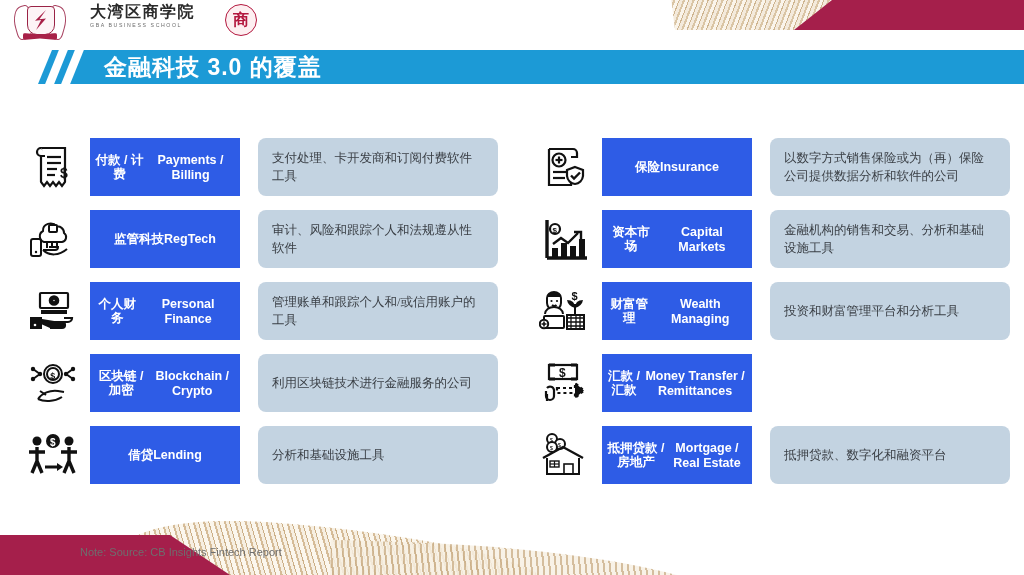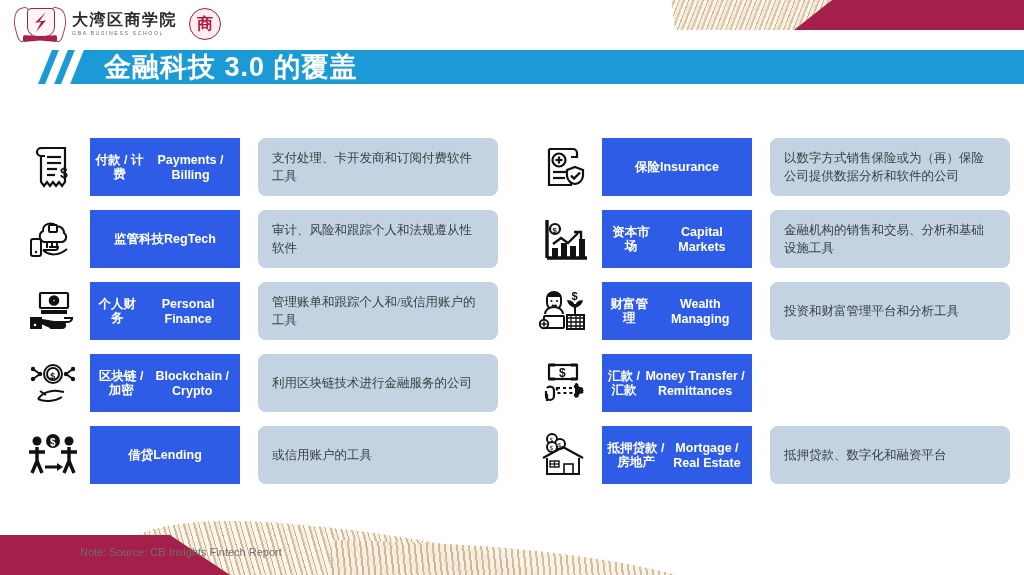--- a/index.html
+++ b/index.html
@@ -57,21 +57,21 @@
   .top-white-cover {
     position: absolute; top: 30px; left: 0;
     width: 1024px; height: 16px;
     background: #ffffff;
   }
 
   
   .logo-bar {
     position: absolute; top: 4px; left: 14px;
     height: 40px;
-    display: flex; align-items: center; gap: 6px;
+    display: flex; gap: 24px;
     z-index: 6;
   }
   .crest {
     position: relative;
     width: 52px; height: 36px;
     display: flex; align-items: center; justify-content: center;
   }
   .crest .wing-l, .crest .wing-r {
     position: absolute; top: 2px;
     width: 17px; height: 31px;
@@ -143,21 +143,21 @@
     position: absolute; top: 0;
     width: 9px; height: 34px;
     background: #ffffff;
     transform: skewX(-22deg);
   }
   .slashes .s1 { left: 14px; }
   .slashes .s2 { left: 30px; }
   .title-text {
     margin-left: 66px;
     color: #ffffff;
-    font-size: 27px; font-weight: bold;
+    font-size: 23px; font-weight: bold;
     letter-spacing: 1px;
     font-family: "Liberation Sans", "DejaVu Sans", sans-serif;
   }
 
   
   .grid {
     position: absolute; left: 0; top: 138px;
     width: 1024px;
     display: flex;
     z-index: 4;
@@ -396,21 +396,21 @@
             <circle cx="43" cy="9" r="4.5" fill="#111" stroke="none"></circle>
             <path d="M43 15 v14 M43 29 l-5 12 M43 29 l5 12 M35 20 l16 0" stroke="#111" stroke-width="3.4"></path>
             <path d="M19 35 h14" stroke="#111" stroke-width="3"></path>
             <path d="M31 31 l6 4 l-6 4 z" fill="#111" stroke="none"></path>
           </svg>
         </div>
         <div class="label-box">
           <span class="label-cn">借贷</span>
           <span class="label-en">Lending</span>
         </div>
-        <div class="desc-box">或信用账户的工具</div>
+        <div class="desc-box">分析和基础设施工具</div>
       </div>
     </div>
 
     <div class="col">
 
       <div class="row">
         <div class="icon-cell">
           <svg width="44" height="46" viewBox="0 0 44 46" fill="none" stroke="#111" stroke-width="2.2">
             <path d="M6 5 h24 a4 4 0 0 1 4 4 v4 h-6" fill="#fff"></path>
             <path d="M6 5 v36 h22 v-8" fill="#fff"></path>

